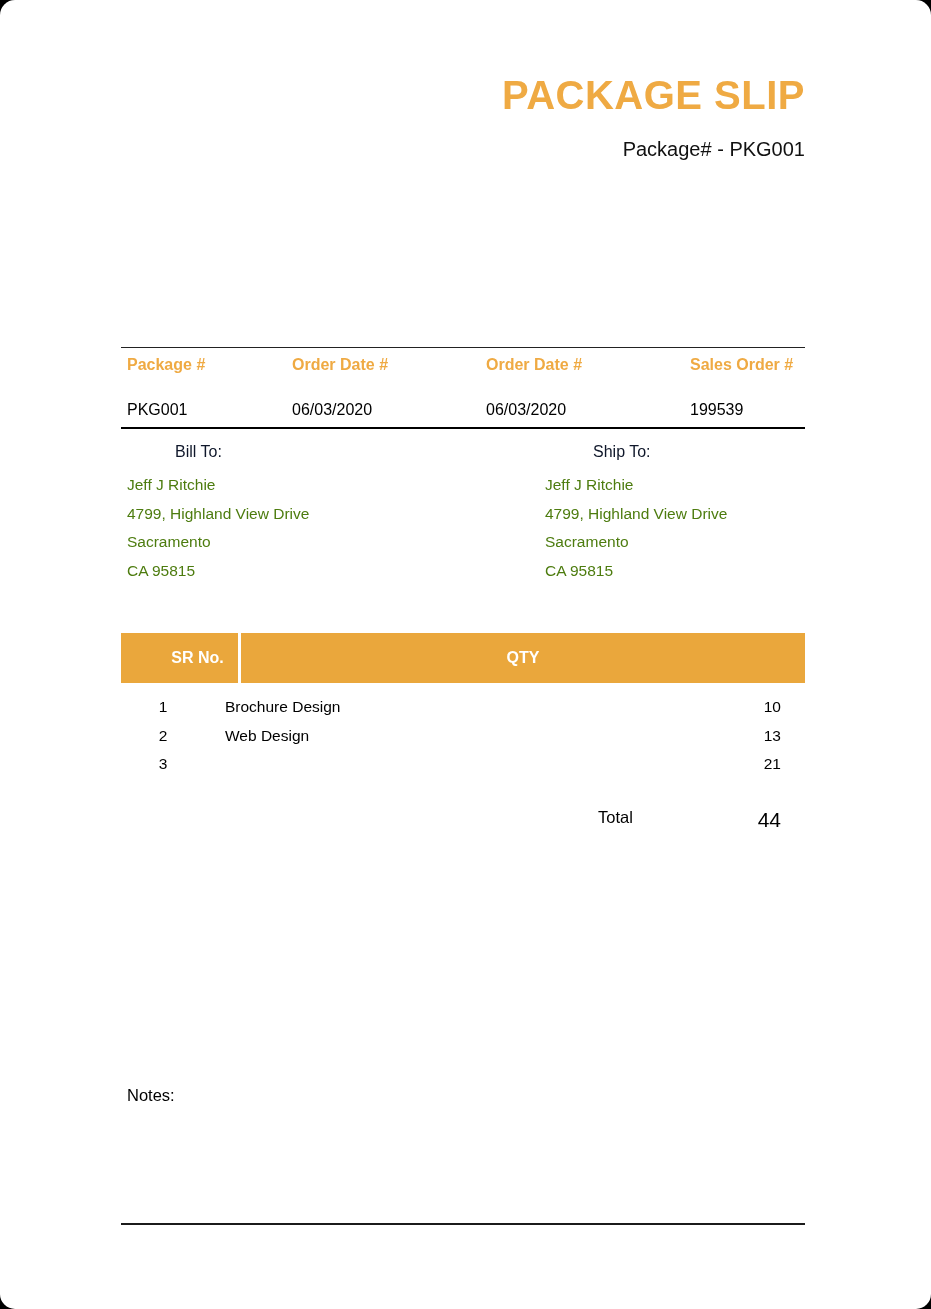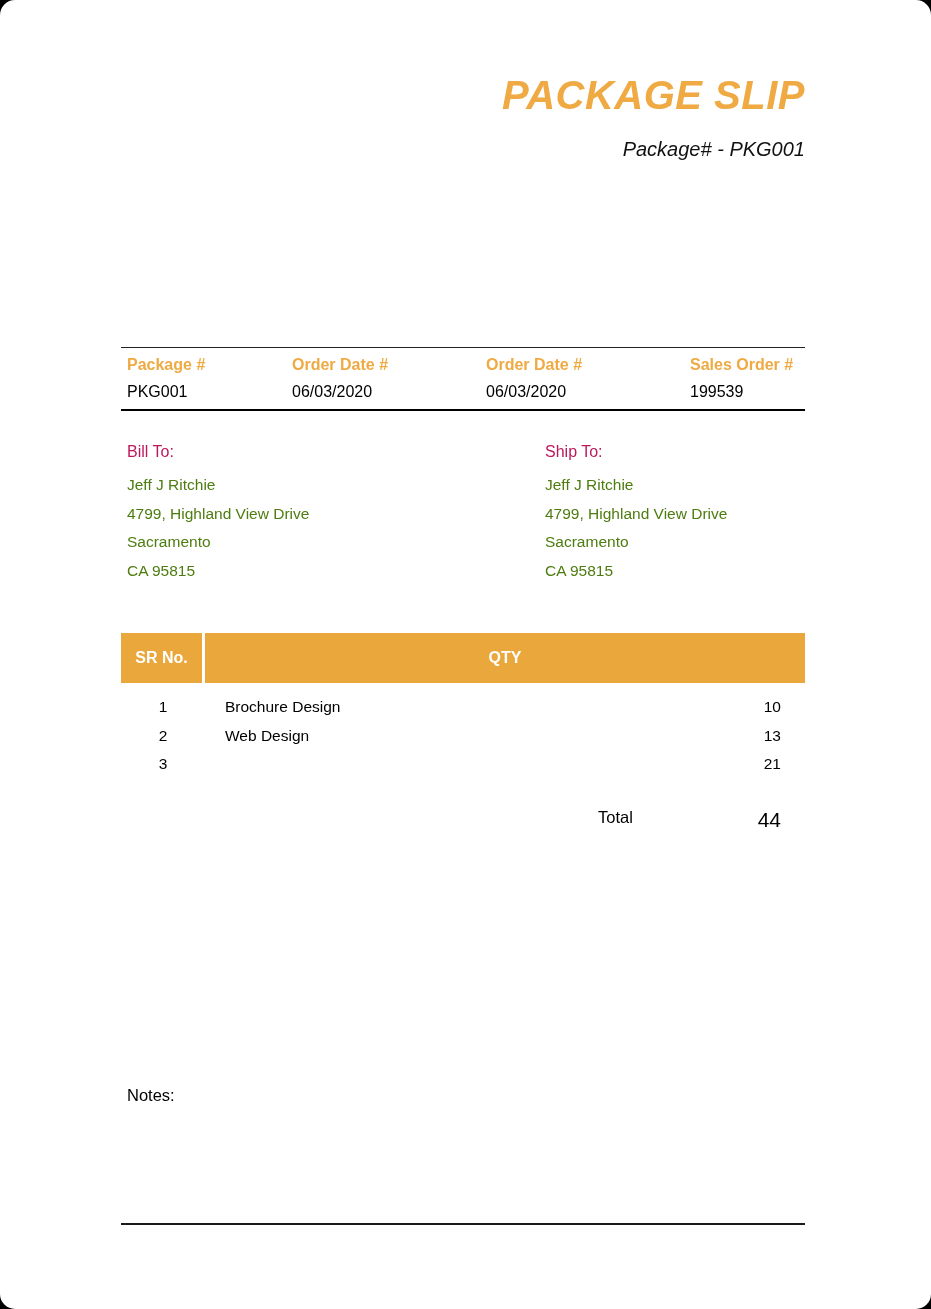--- a/index.html
+++ b/index.html
@@ -2,51 +2,51 @@
 <html style="--accent: #EFAA43; --table_header_bg: #EAA73C; --table_header_text: #FFFFFF;"><head>
 <meta charset="utf-8">
 <style>
   html,body{margin:0;padding:0;background:#000;}
   .stage{width:931px;height:1309px;position:relative;background:#000;}
   .page{
     position:absolute;inset:0;background:#fff;border-radius:15px;overflow:hidden;
     font-family:"Liberation Sans",sans-serif;color:#000;
   }
   
-  .doc-header{position:absolute;top:74px;right:126px;text-align:right;font-style:italic;}
+  .doc-header{position:absolute;top:74px;right:126px;text-align:right;}
   .doc-title{
     font-size:40px;font-weight:bold;letter-spacing:0.5px;line-height:42px;
     color:var(--accent,#EFAA43);
   }
   .doc-subtitle{font-size:20px;color:#111;margin-top:22px;line-height:22px;}
   
   .seller{position:absolute;left:127px;top:181px;}
   .seller-name{font-size:17px;color:#4a4a4a;line-height:20px;margin-bottom:13px;}
   .seller-line{font-size:15.5px;color:#000;line-height:28.5px;}
   
   .pkg-info{
     position:absolute;left:121px;top:347px;width:684px;box-sizing:border-box;
     border-top:1.5px solid #222;border-bottom:2.5px solid #000;
     padding:8px 0 8px 6px;
   }
   .pkg-grid{display:grid;grid-template-columns:165px 194px 204px 1fr;}
-  .pkg-label{font-size:16px;font-weight:bold;color:var(--accent,#EFAA43);line-height:18px;margin-bottom:9px;}
+  .pkg-label{font-size:16px;font-weight:bold;color:var(--accent,#EFAA43);line-height:18px;margin-bottom:27px;}
   .pkg-value{font-size:16px;color:#000;line-height:18px;}
   
   .addresses{position:absolute;left:127px;top:442px;display:flex;}
   .addr-col{width:418px;}
-  .addr-label{font-size:16px;color:#be185d;line-height:20px;margin-bottom:9px;}
+  .addr-label{font-size:16px;color:#0f172a;line-height:20px;margin-bottom:9px;margin-left:48px;}
   .addr-line{font-size:15.5px;color:#4d7c0f;line-height:28.5px;}
   
   .items{position:absolute;left:121px;top:633px;width:684px;}
   .items-head{
     display:flex;height:50px;align-items:center;
     background:var(--table_header_bg,#EAA73C);
     color:var(--table_header_text,#fff);
-    font-size:16px;font-weight:bold;
+    font-size:16px;font-weight:bold;padding-left:36px;
   }
   .hc-sr{width:81px;text-align:center;border-right:3px solid #fff;align-self:stretch;display:flex;align-items:center;justify-content:center;}
   .hc-desc{width:522px;padding-left:20px;box-sizing:border-box;border-right:3px solid #fff;align-self:stretch;display:flex;align-items:center;}
   .hc-qty{flex:1;text-align:center;}
   .items-body{padding-top:10px;}
   .item-row{display:flex;line-height:28.7px;font-size:15.5px;}
   .rc-sr{width:84px;text-align:center;}
   .rc-desc{width:525px;padding-left:20px;box-sizing:border-box;}
   .rc-qty{flex:1;text-align:right;padding-right:24px;}
   

